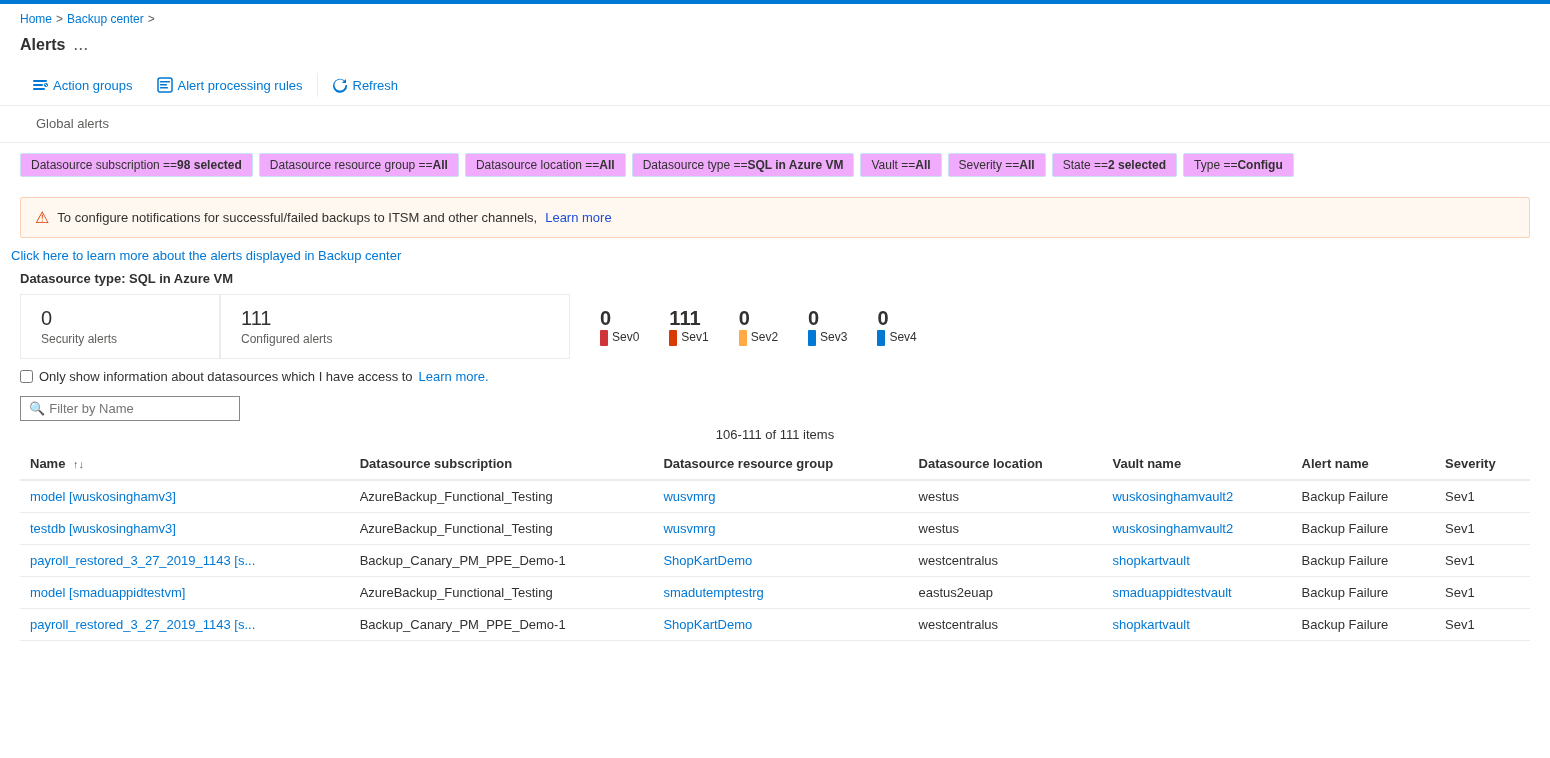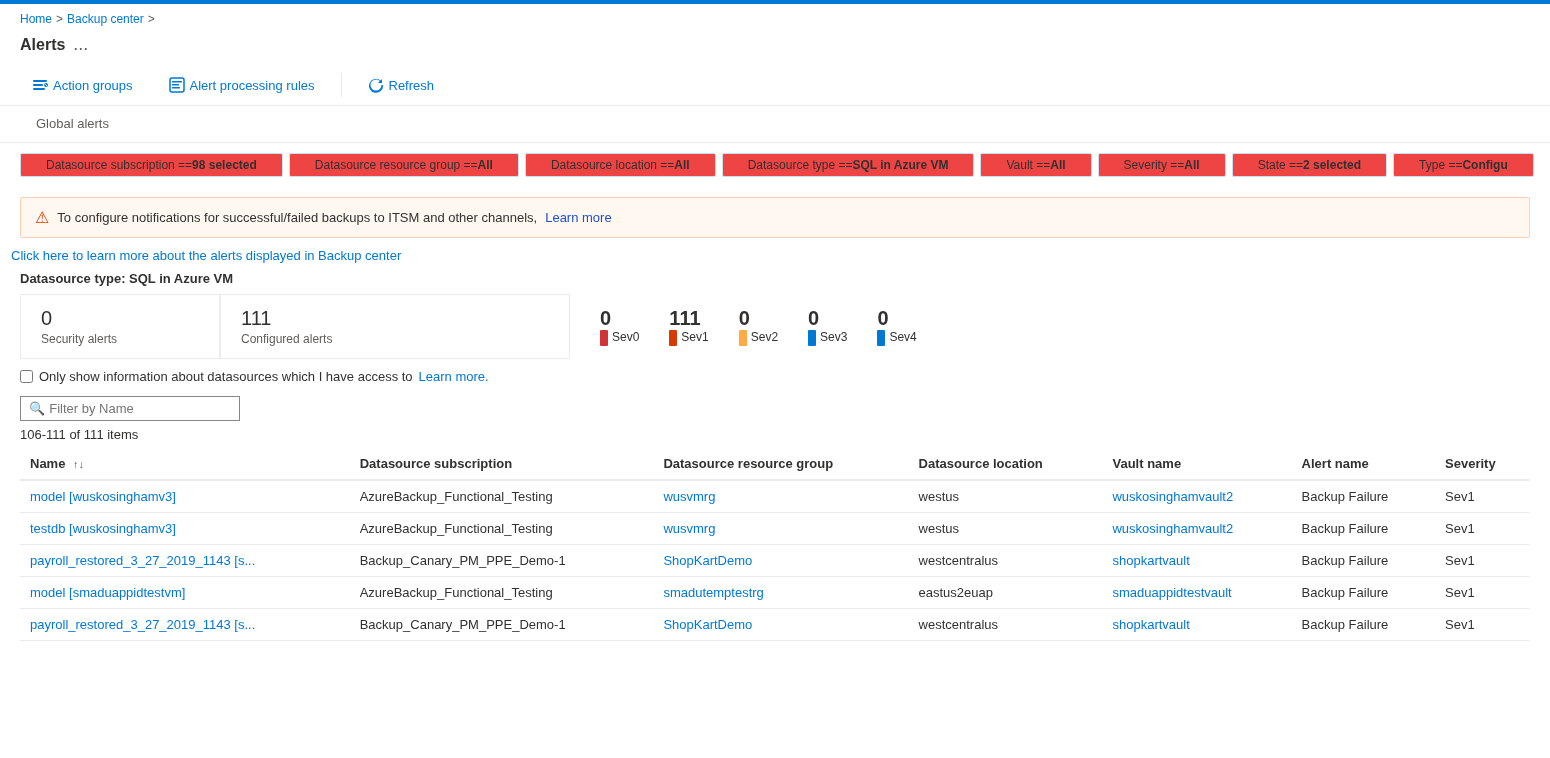--- a/index.html
+++ b/index.html
@@ -4,28 +4,28 @@
   <style>
     * { box-sizing: border-box; margin: 0; padding: 0; }
     body { font-family: 'Segoe UI', Arial, sans-serif; font-size: 13px; color: #323130; background: #fff; overflow-x: hidden; }
     .top-bar { height: 4px; background: #0078d4; }
     .breadcrumb { padding: 8px 20px 4px; font-size: 12px; color: #0078d4; display: flex; align-items: center; gap: 4px; }
     .breadcrumb span { color: #605e5c; }
     .breadcrumb a { color: #0078d4; text-decoration: none; cursor: pointer; }
     .page-header { padding: 4px 20px 10px; display: flex; align-items: center; gap: 8px; }
     .page-title { font-size: 16px; font-weight: 600; color: #323130; }
     .page-ellipsis { color: #605e5c; font-size: 18px; cursor: pointer; }
-    .toolbar { padding: 6px 20px; display: flex; align-items: center; gap: 12px; border-bottom: 1px solid #edebe9; }
+    .toolbar { padding: 6px 20px; display: flex; align-items: center; gap: 0; border-bottom: 1px solid #edebe9; }
     .toolbar-btn { display: flex; align-items: center; gap: 5px; padding: 6px 12px; cursor: pointer; color: #0078d4; font-size: 13px; background: none; border: none; text-decoration: none; }
     .toolbar-separator { width: 1px; height: 24px; background: #edebe9; margin: 0 2px; }
     .tabs { padding: 0 20px; border-bottom: 1px solid #edebe9; display: flex; gap: 0; }
     .tab { padding: 10px 16px; cursor: pointer; font-size: 13px; color: #605e5c; border-bottom: 2px solid transparent; margin-bottom: -1px; }
     .tab.active { color: #0078d4; border-bottom: 2px solid #0078d4; font-weight: 600; }
     .filters-bar { padding: 10px 20px; display: flex; gap: 6px; flex-wrap: nowrap; overflow-x: auto; }
-    .filter-chip { display: inline-flex; align-items: center; background: #ef4444; border: 1px solid #c7e0f4; border-radius: 2px; padding: 4px 25px; font-size: 12px; color: #323130; white-space: nowrap; cursor: pointer; }
+    .filter-chip { display: inline-flex; align-items: center; background: #f0abfc; border: 1px solid #c7e0f4; border-radius: 2px; padding: 4px 10px; font-size: 12px; color: #323130; white-space: nowrap; cursor: pointer; }
     .filter-chip strong { font-weight: 600; }
     .alert-banner { margin: 10px 20px; background: #fff8f0; border: 1px solid #fdcfb4; border-radius: 2px; padding: 10px 14px; display: flex; align-items: center; gap: 8px; font-size: 13px; }
     .alert-banner .warn-icon { color: #d83b01; font-size: 16px; }
     .alert-banner a { color: #1d4ed8; text-decoration: none; }
     .learn-link { margin: 8px 11px; }
     .learn-link a { color: #0078d4; font-size: 13px; text-decoration: none; }
     .datasource-type { margin: 6px 20px 8px; font-weight: 600; font-size: 13px; }
     .stats-row { margin: 0 20px 10px; display: flex; align-items: center; gap: 0; }
     .stat-card { border: 1px solid #edebe9; padding: 12px 20px; min-width: 200px; }
     .stat-card .stat-number { font-size: 20px; font-weight: 400; color: #323130; }
@@ -36,21 +36,21 @@
     .sev-item .sev-number { font-size: 20px; font-weight: 600; }
     .sev-item .sev-label { display: flex; gap: 4px; font-size: 12px; color: #323130; }
     .sev-dot { width: 8px; height: 16px; border-radius: 1px; display: inline-block; }
     .checkbox-row { margin: 8px 20px; display: flex; align-items: center; gap: 6px; font-size: 13px; }
     .checkbox-row input[type=checkbox] { cursor: pointer; }
     .checkbox-row a { color: #0078d4; text-decoration: none; }
     .search-row { margin: 12px 20px 6px; }
     .search-input-wrap { display: flex; align-items: center; border: 1px solid #8a8886; padding: 4px 8px; width: 220px; background: #fff; }
     .search-input-wrap input { border: none; outline: none; font-size: 13px; width: 100%; }
     .search-icon-char { color: #605e5c; margin-right: 4px; font-size: 13px; }
-    .items-count { margin: 6px 20px; font-size: 13px; color: #323130; }
+    .items-count { margin: 6px 20px; font-size: 13px; color: #323130; text-align: center; }
     .table-container { margin: 6px 20px; }
     table { width: 100%; border-collapse: collapse; }
     thead tr { border-bottom: 2px solid #edebe9; }
     thead th { padding: 8px 10px; text-align: left; font-size: 13px; font-weight: 600; color: #323130; white-space: nowrap; }
     .sort-icon { margin-left: 4px; color: #605e5c; font-size: 11px; }
     tbody tr { border-bottom: 1px solid #edebe9; }
     tbody td { padding: 8px 10px; font-size: 13px; color: #323130; }
     tbody td a { color: #0078d4; text-decoration: none; }
     .sev-badge { color: #323130; font-size: 13px; }
     .icon-svg { display: inline-block; vertical-align: middle; }

